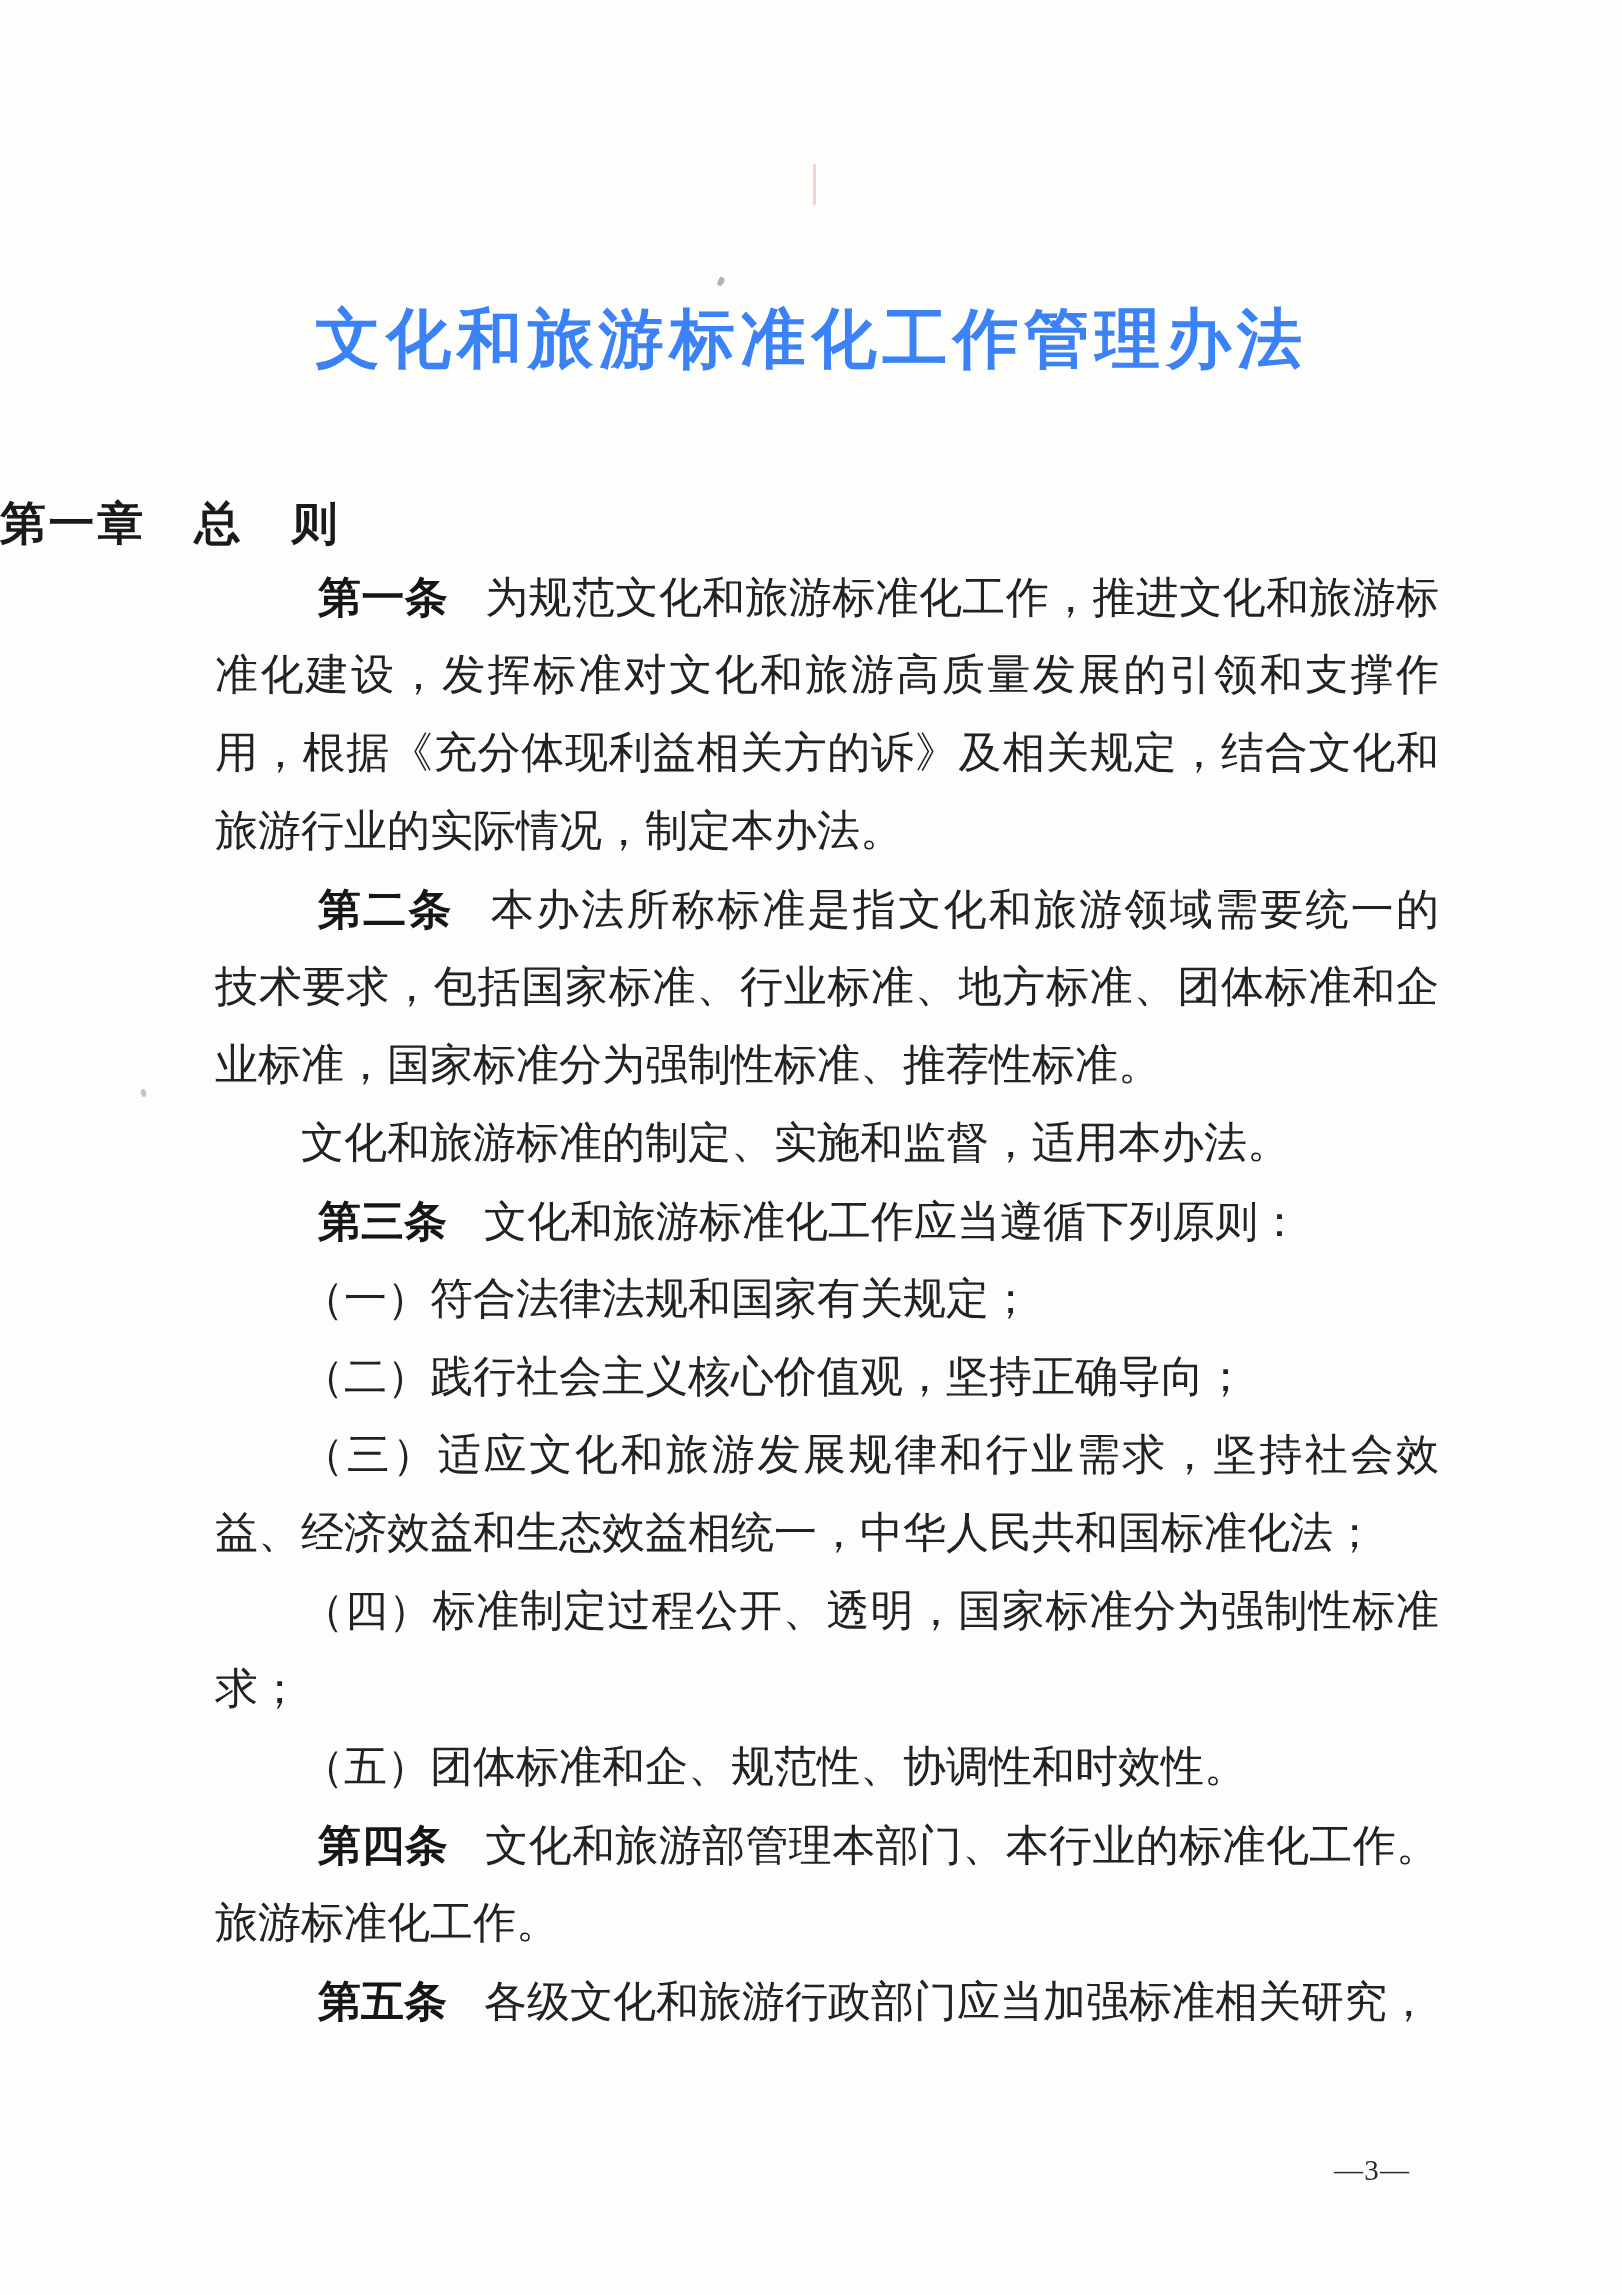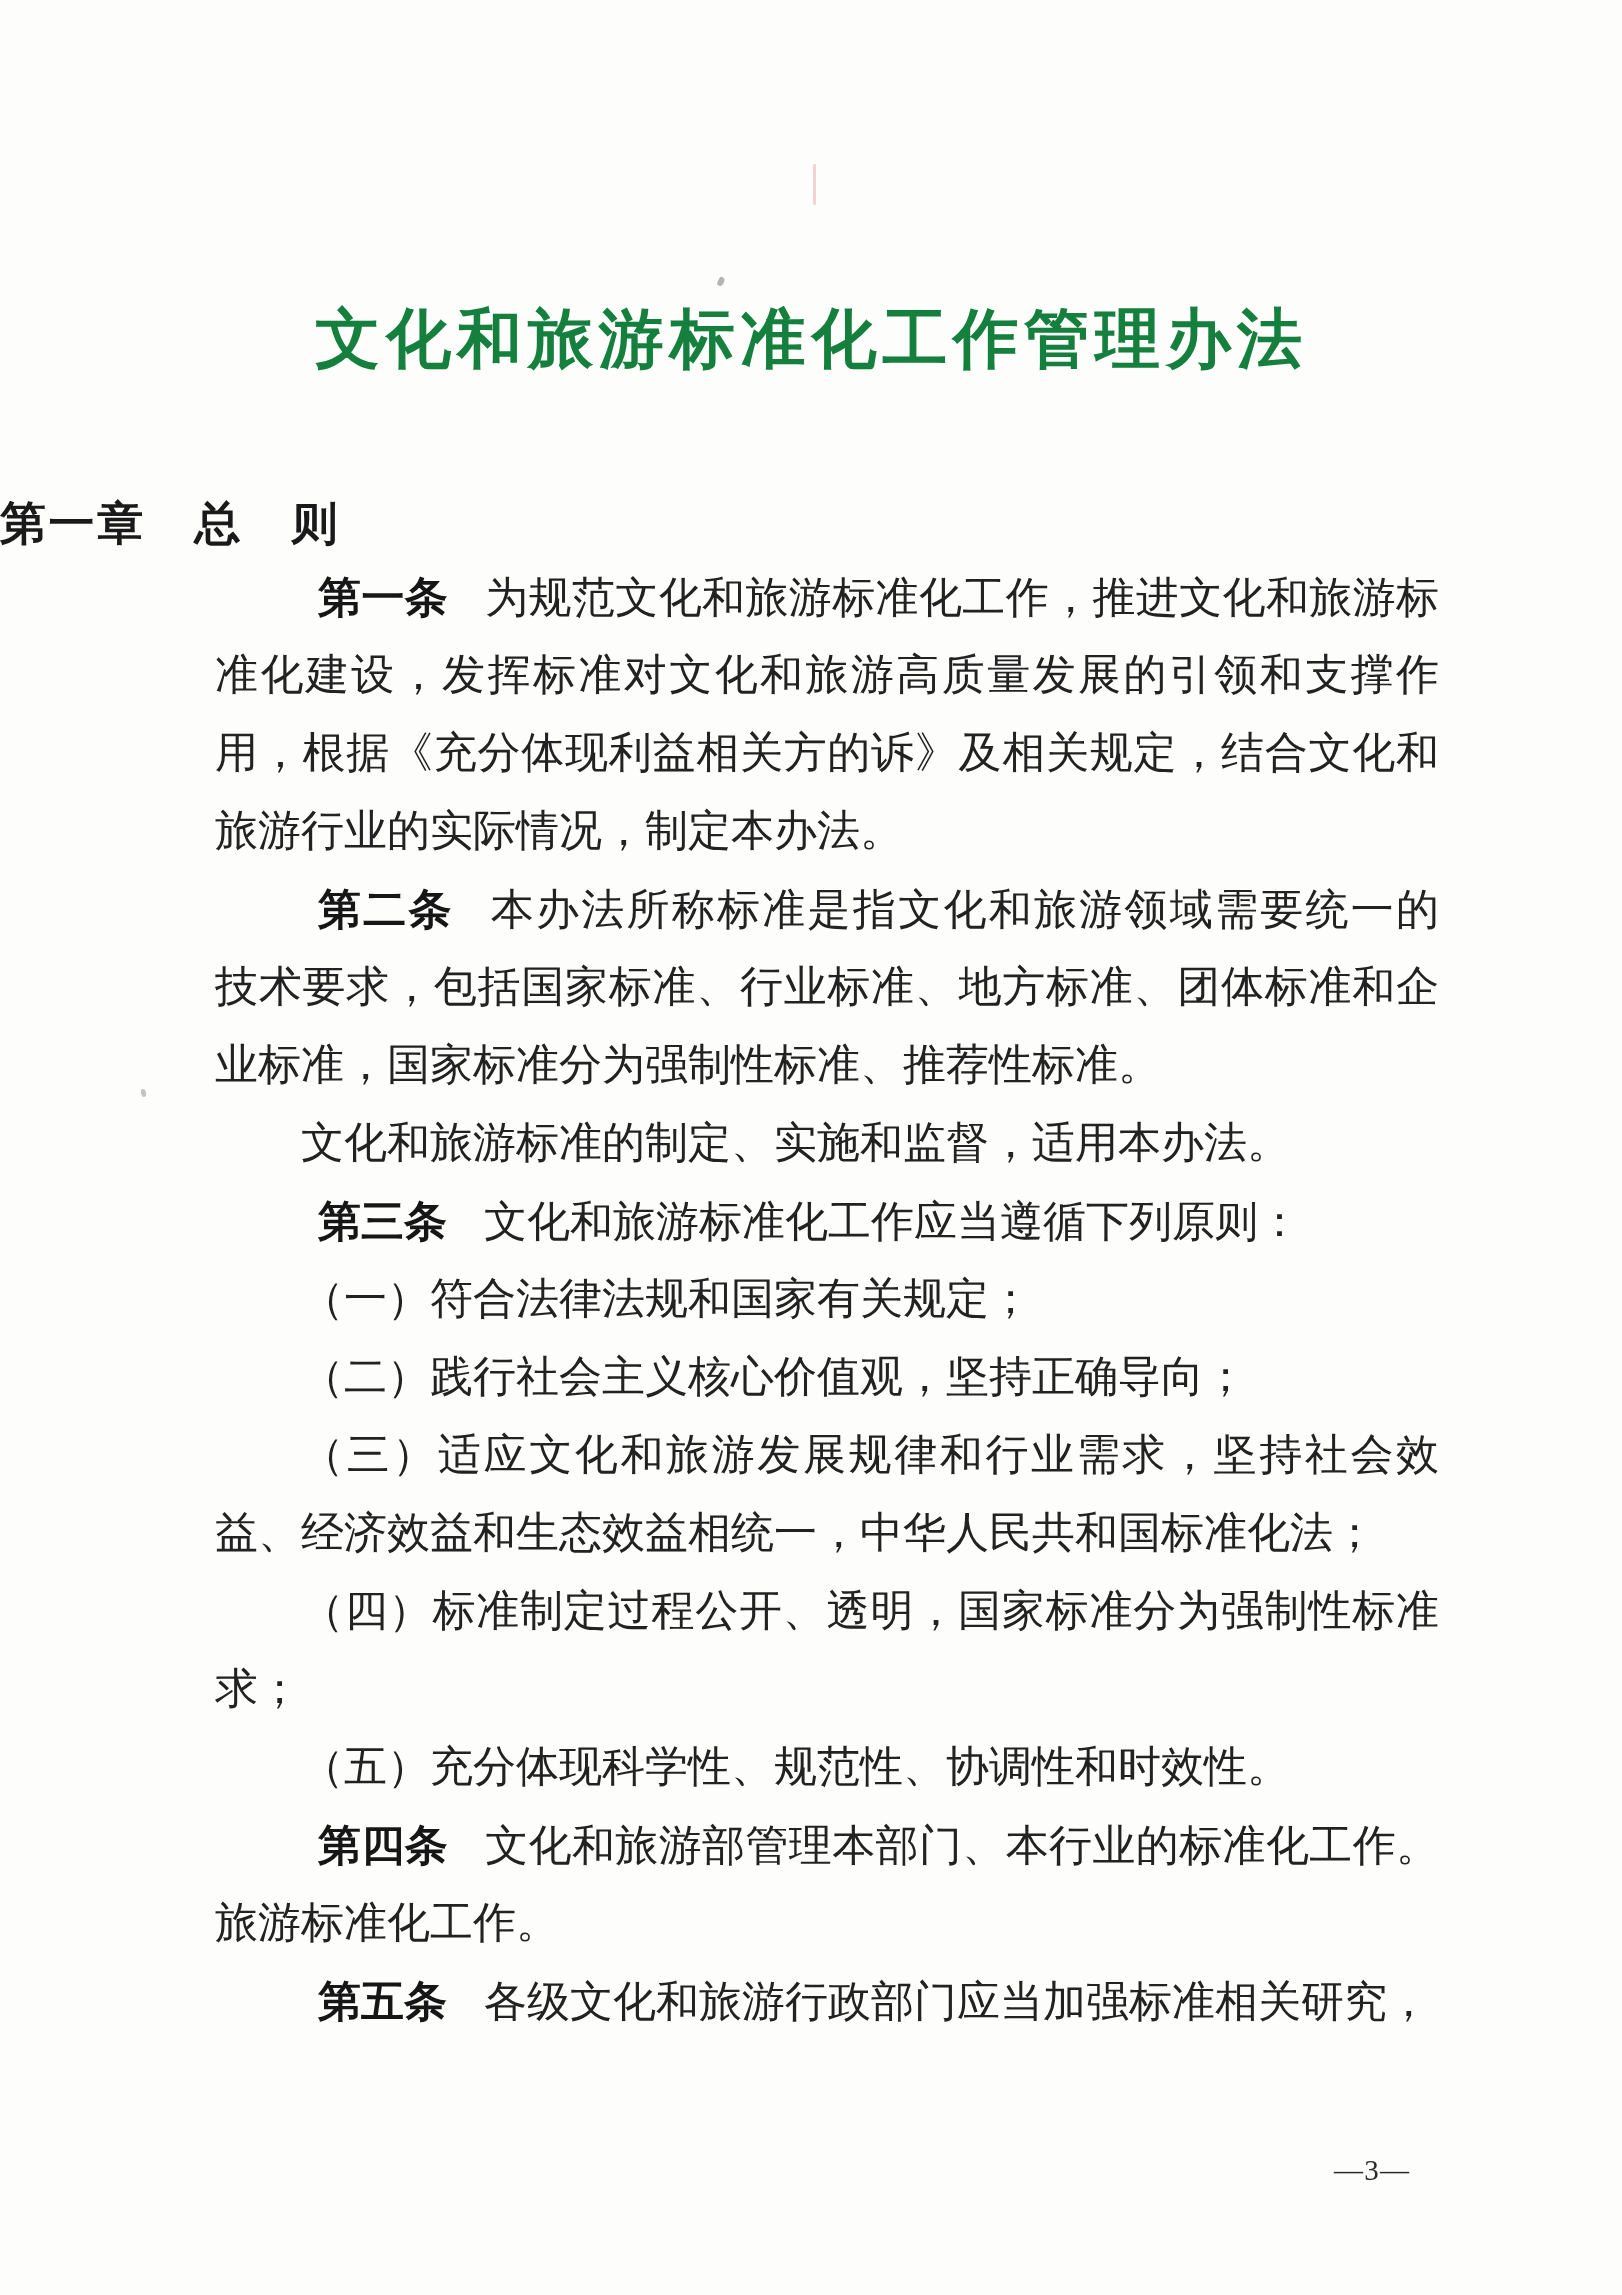--- a/index.html
+++ b/index.html
@@ -13,21 +13,21 @@
   }
   .title {
     position:absolute;
     top:297px; left:0; width:1623px;
     margin:0;
     text-align:center;
     font-size:65px;
     line-height:85px;
     font-weight:700;
     letter-spacing:5.9px;
-    color:#15803d;
+    color:#3b82f6;
     font-family:"Liberation Serif","DejaVu Serif",serif;
   }
   .chapter {
     position:absolute;
     top:484px; left:0; width:1327px;
     margin:0;
     text-align:left;
     font-size:46px;
     line-height:79px;
     font-weight:700;
@@ -113,21 +113,21 @@
       <div class="line fill">技术要求，包括国家标准、行业标准、地方标准、团体标准和企</div>
       <div class="line">业标准，国家标准分为强制性标准、推荐性标准。</div>
       <div class="line indent">文化和旅游标准的制定、实施和监督，适用本办法。</div>
       <div class="line indent"><span class="prefix">第三条</span>文化和旅游标准化工作应当遵循下列原则：</div>
       <div class="line indent">（一）符合法律法规和国家有关规定；</div>
       <div class="line indent">（二）践行社会主义核心价值观，坚持正确导向；</div>
       <div class="line indent fill">（三）适应文化和旅游发展规律和行业需求，坚持社会效</div>
       <div class="line">益、经济效益和生态效益相统一，中华人民共和国标准化法；</div>
       <div class="line indent fill">（四）标准制定过程公开、透明，国家标准分为强制性标准</div>
       <div class="line">求；</div>
-      <div class="line indent">（五）充分体现科学性、规范性、协调性和时效性。</div>
+      <div class="line indent">（五）团体标准和企、规范性、协调性和时效性。</div>
       <div class="line indent fill"><span class="prefix">第四条</span>文化和旅游部管理本部门、本行业的标准化工作。</div>
       <div class="line">旅游标准化工作。</div>
       <div class="line indent"><span class="prefix">第五条</span>各级文化和旅游行政部门应当加强标准相关研究，</div>
     </div>
 
   <div class="pagenum">—3—</div>
 
 </div>
 
 

